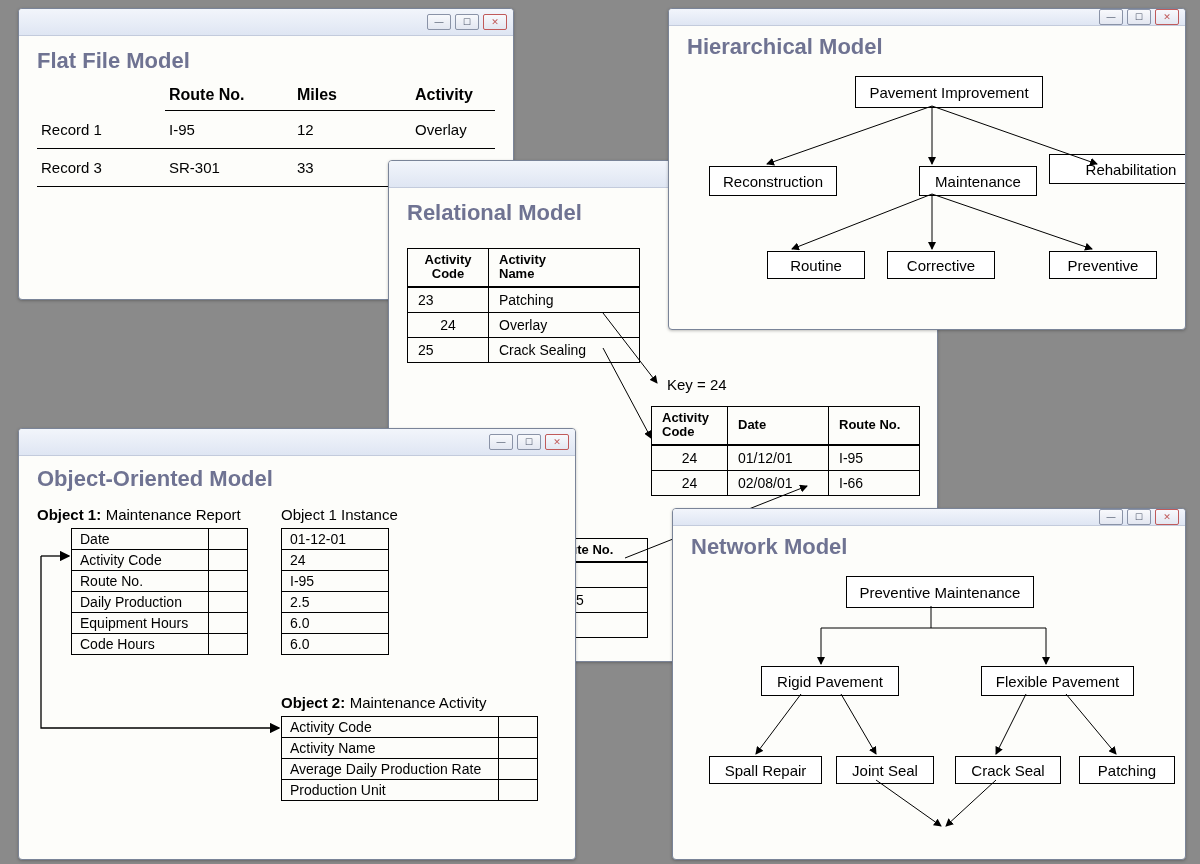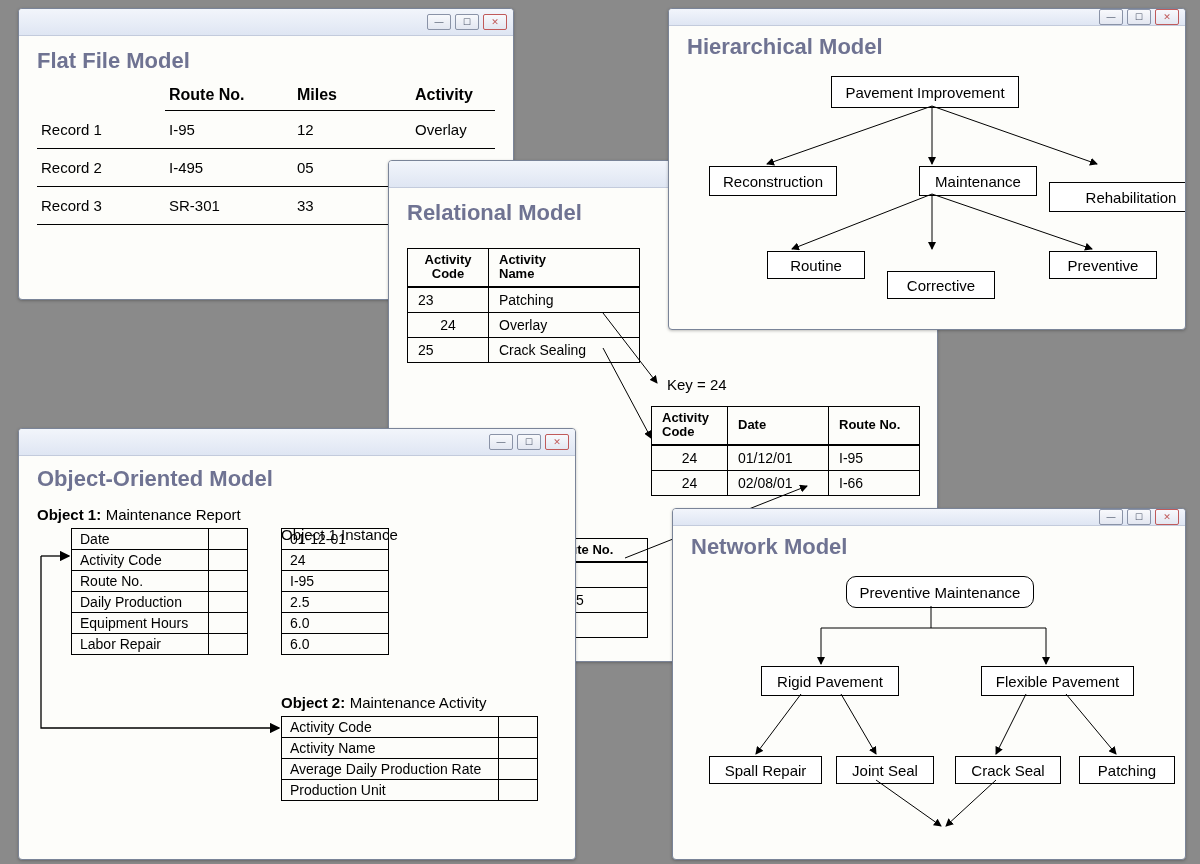--- a/index.html
+++ b/index.html
@@ -86,21 +86,21 @@
     display: flex;
     align-items: center;
     justify-content: center;
     padding: 4px 8px;
     white-space: nowrap;
   }
   svg.arrows { position:absolute; left:0; top:0; pointer-events:none; }
 
   
   .oo-label   { font-size:15px; font-weight:700; }
-  .oo-light   { font-weight:400;margin-top:20px; }
+  .oo-light   { font-weight:400; }
   .oo-table   { border-collapse:collapse; font-size:14px; }
   .oo-table td{ border:1px solid #000; padding:2px 8px; }
   .oo-fieldcol{ width:120px; }
   .oo-spacer  { width:22px; }
 </style>
 </head>
 <body>
 
 <div class="canvas">
 
@@ -122,26 +122,20 @@
           </tr>
         </thead>
         <tbody>
           <tr>
             <td>Record 1</td>
             <td>I-95</td>
             <td>12</td>
             <td>Overlay</td>
           </tr>
           <tr>
-            <td>Record 2</td>
-            <td>I-495</td>
-            <td>05</td>
-            <td></td>
-          </tr>
-          <tr>
             <td>Record 3</td>
             <td>SR-301</td>
             <td>33</td>
             <td></td>
           </tr>
         </tbody>
       </table>
     </div>
   </div>
 
@@ -239,26 +233,26 @@
   <div class="window" style="left:668px; top:8px; width:516px; height:320px; z-index:3;">
     <div class="titlebar">
       <div class="wbtn">—</div>
       <div class="wbtn">☐</div>
       <div class="wbtn close">✕</div>
     </div>
     <div class="client" style="padding-top:8px;">
       <div class="model-title">Hierarchical Model</div>
 
       <div style="position:relative; width:100%; height:250px;">
-        <div class="node" style="left:144px; top:10px;  width:170px; height:22px;text-align:center;">Pavement Improvement</div>
+        <div class="node" style="left:168px; top:10px;  width:170px; height:22px;text-align:center;">Pavement Improvement</div>
         <div class="node" style="left:22px;  top:100px; width:110px; height:20px;">Reconstruction</div>
         <div class="node" style="left:195px; top:100px; width:100px; height:20px;margin-left:37px;">Maintenance</div>
-        <div class="node" style="left:362px; top:116px; width:100px; height:20px;padding-left:31px;">Rehabilitation</div>
+        <div class="node" style="left:362px; top:88px; width:100px; height:20px;padding-left:31px;">Rehabilitation</div>
         <div class="node" style="left:80px;  top:185px; width:80px;  height:18px;">Routine</div>
-        <div class="node" style="left:200px; top:185px; width:90px;  height:18px;margin-top:20px;">Corrective</div>
+        <div class="node" style="left:200px; top:185px; width:90px;  height:18px;">Corrective</div>
         <div class="node" style="left:362px; top:185px; width:90px;  height:18px;">Preventive</div>
 
         <svg class="arrows" width="500" height="250">
           <defs>
               <marker id="ah2" markerWidth="8" markerHeight="8" refX="7" refY="4" orient="auto">
             <path d="M0,0 L8,4 L0,8 Z" fill="#000"></path>
               </marker>
             </defs>
           <line x1="245" y1="40" x2="80" y2="98" stroke="#000" marker-end="url(#ah2)"></line>
           <line x1="245" y1="40" x2="245" y2="98" stroke="#000" marker-end="url(#ah2)"></line>
@@ -274,21 +268,21 @@
   <div class="window" style="left:672px; top:508px; width:512px; height:350px; z-index:4;">
     <div class="titlebar">
       <div class="wbtn">—</div>
       <div class="wbtn">☐</div>
       <div class="wbtn close">✕</div>
     </div>
     <div class="client" style="padding-top:8px;">
       <div class="model-title">Network Model</div>
 
       <div style="position:relative; width:100%; height:290px;">
-        <div class="node" style="left:155px; top:10px;  width:170px; height:22px;border-radius:10px;">Preventive Maintenance</div>
+        <div class="node" style="left:155px; top:10px;  width:170px; height:22px;">Preventive Maintenance</div>
         <div class="node" style="left:70px;  top:100px; width:120px; height:20px;">Rigid Pavement</div>
         <div class="node" style="left:290px; top:100px; width:135px; height:20px;">Flexible Pavement</div>
         <div class="node" style="left:18px;  top:190px; width:95px;  height:18px;">Spall Repair</div>
         <div class="node" style="left:145px; top:190px; width:80px;  height:18px;">Joint Seal</div>
         <div class="node" style="left:264px; top:190px; width:88px;  height:18px;">Crack Seal</div>
         <div class="node" style="left:388px; top:190px; width:78px;  height:18px;">Patching</div>
 
         <svg class="arrows" width="500" height="290">
           <defs>
               <marker id="ah3" markerWidth="8" markerHeight="8" refX="7" refY="4" orient="auto">
@@ -347,21 +341,21 @@
               </tr>
           <tr>
                 <td class="oo-fieldcol">Daily Production</td>
                 <td class="oo-spacer"></td>
               </tr>
           <tr>
                 <td class="oo-fieldcol">Equipment Hours</td>
                 <td class="oo-spacer"></td>
               </tr>
           <tr>
-                <td class="oo-fieldcol">Labor Repair</td>
+                <td class="oo-fieldcol">Code Hours</td>
                 <td class="oo-spacer"></td>
               </tr>
         </tbody>
           </table>
 
         <table class="oo-table" style="position:absolute; left:244px; top:30px;">
           <tbody>
               <tr>
                 <td style="width:90px">01-12-01</td>
               </tr>

